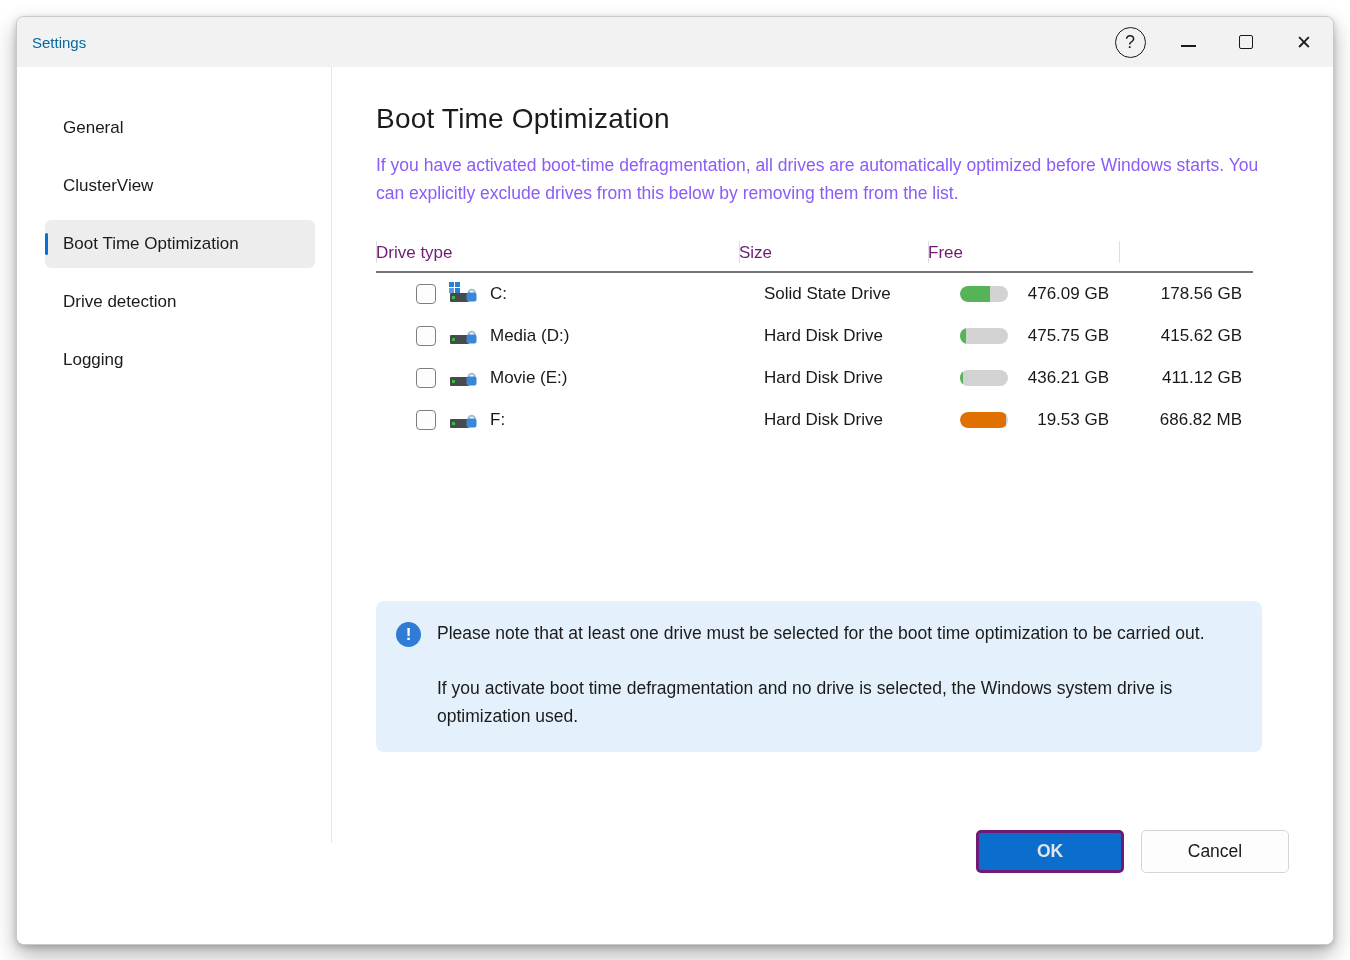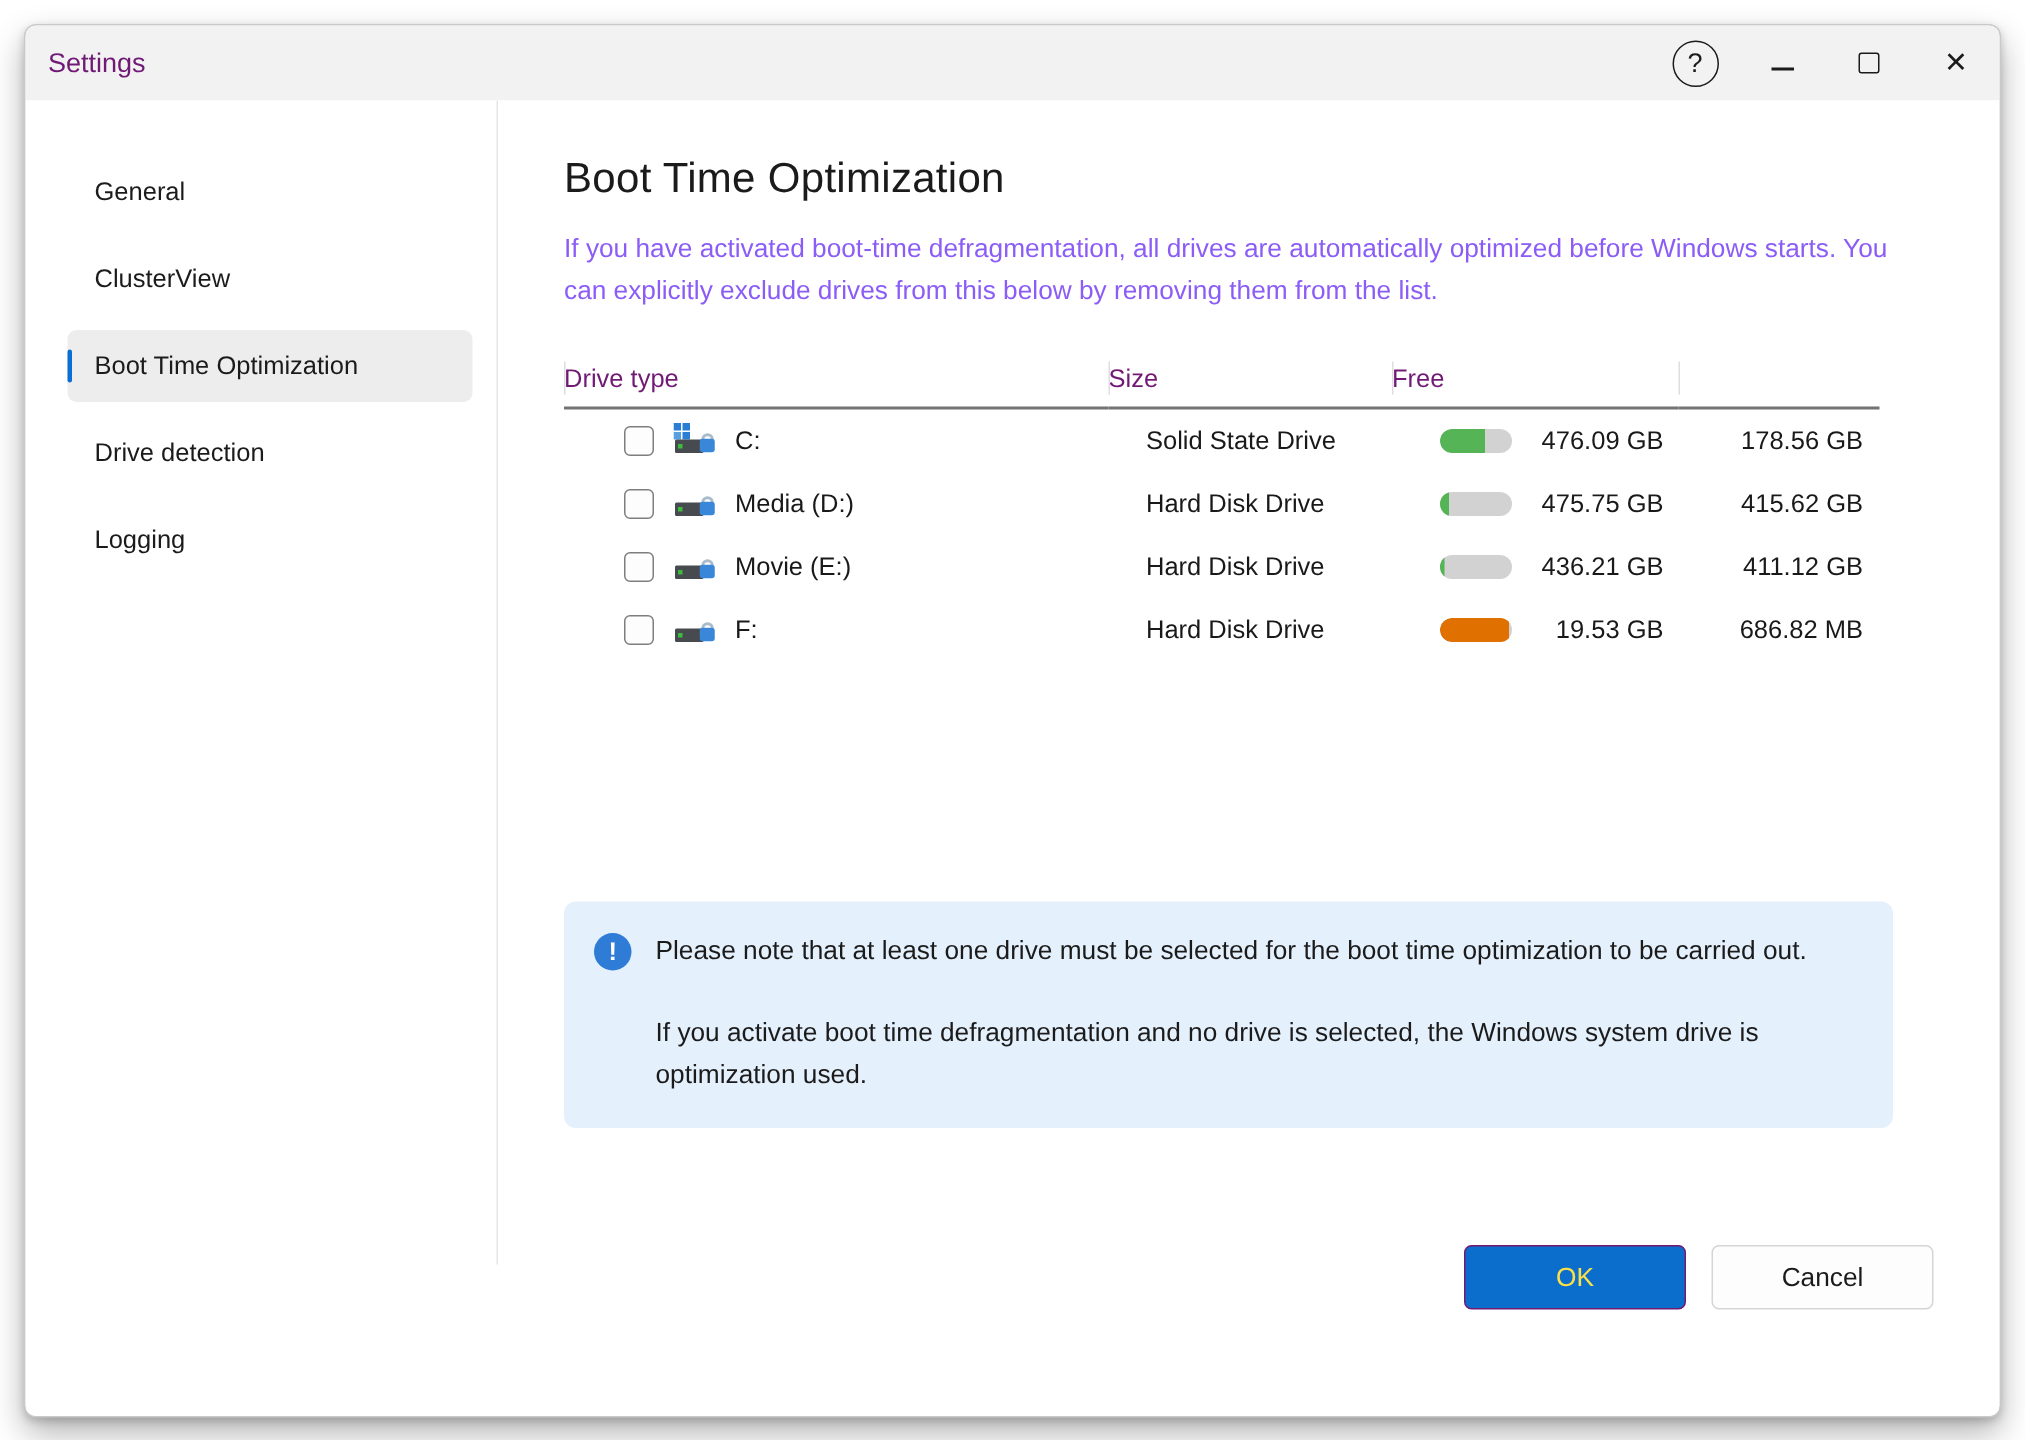--- a/index.html
+++ b/index.html
@@ -10,21 +10,21 @@
     background: #ffffff; border: 1px solid #c9c9c9; border-radius: 8px;
     box-shadow: 0 10px 22px rgba(0,0,0,0.30), 0 2px 6px rgba(0,0,0,0.18);
     overflow: hidden; display: flex; flex-direction: column;
   }
 
   
   .titlebar {
     height: 50px; background: #f2f2f2; flex: 0 0 50px;
     display: flex; align-items: center; padding-left: 15px;
   }
-  .titlebar-title { font-size: 18px; color: #701a75; }
+  .titlebar-title { font-size: 15px; color: #0369a1; }
   .titlebar-controls { margin-left: auto; display: flex; align-items: center; height: 100%; }
   .tb-btn { width: 58px; height: 100%; display: flex; align-items: center; justify-content: center; cursor: default; color: #1b1b1b; }
   .help-circle {
     width: 31px; height: 31px; border: 1.6px solid #1b1b1b; border-radius: 50%;
     display: flex; align-items: center; justify-content: center;
     font-size: 18px; color: #1b1b1b;
   }
   .glyph-min { width: 15px; height: 1.6px; background: #1b1b1b; margin-top: 8px; }
   .glyph-max { width: 14px; height: 14px; border: 1.6px solid #1b1b1b; border-radius: 2px; }
   .glyph-close { font-size: 19px; line-height: 1; }
@@ -107,21 +107,21 @@
 
   
   .footer {
     margin-top: 78px; display: flex; justify-content: flex-end; gap: 17px; padding-right: 0;
   }
   .btn {
     min-width: 148px; height: 43px; border-radius: 5px; font-size: 17.5px;
     display: flex; align-items: center; justify-content: center; cursor: default;
     font-family: "Liberation Sans", sans-serif;
   }
-  .btn-primary { background: #0c6ecc; color: #fde047; border: 1px solid #701a75; }
+  .btn-primary { background: #0c6ecc; color: #e5e5e5; border: 3px solid #701a75; font-weight: bold; }
   .btn-secondary { background: #fdfdfd; color: #1b1b1b; border: 1px solid #d5d5d5; }
 </style>
 </head>
 <body>
 
 <div class="window">
 
   <div class="titlebar">
     <span class="titlebar-title">Settings</span>
     <div class="titlebar-controls">

